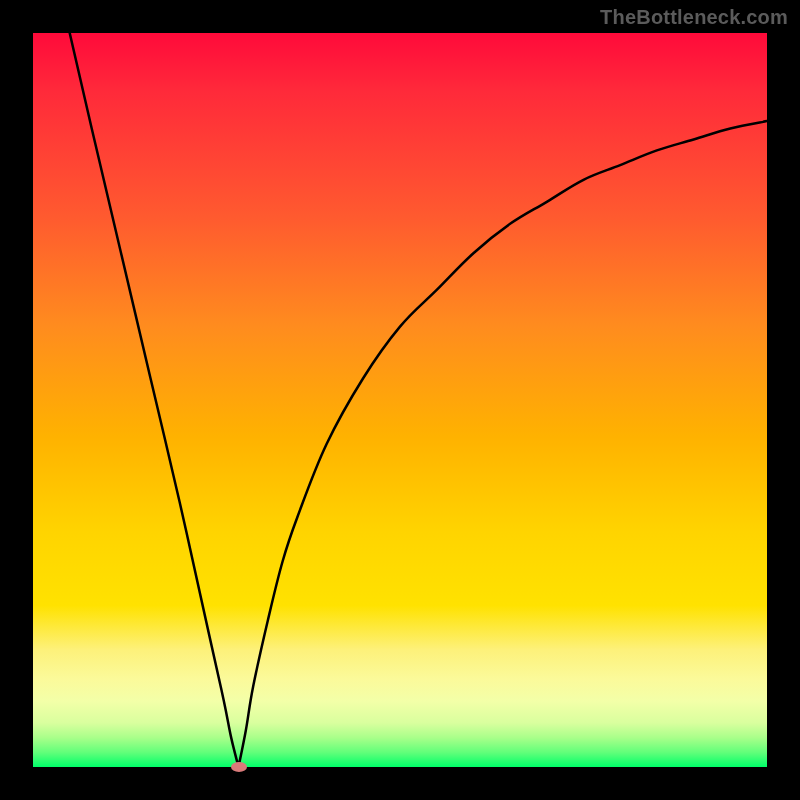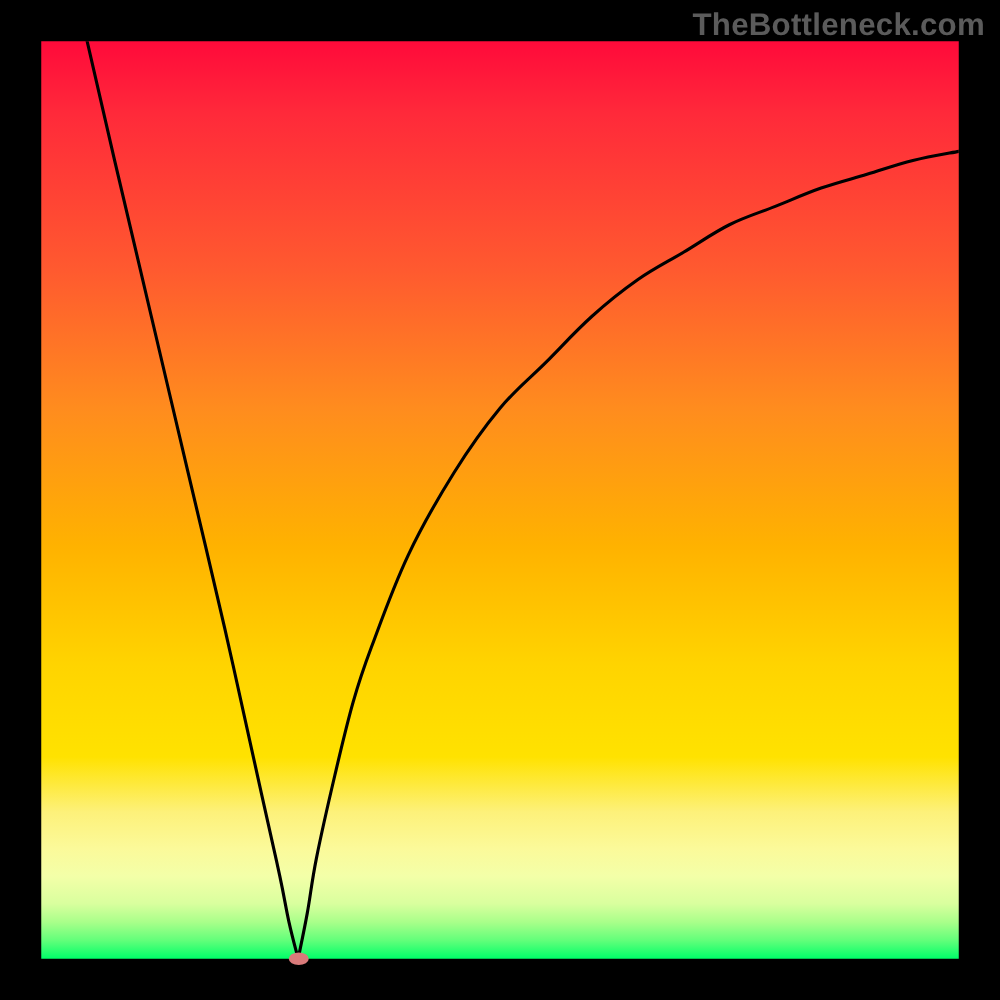--- a/index.html
+++ b/index.html
@@ -40,21 +40,21 @@
       #a9ff8a 96%,
       #62ff7a 98%,
       #00ff69 100%
     );
   }
   .watermark {
     position: absolute;
     top: 6px;
     right: 12px;
     color: #5b5b5b;
-    font-size: 25px;
+    font-size: 20px;
     font-weight: 600;
     letter-spacing: 0.2px;
     user-select: none;
   }
   svg.curve {
     position: absolute;
     left: 0; top: 0;
     width: 100%;
     height: 100%;
   }

